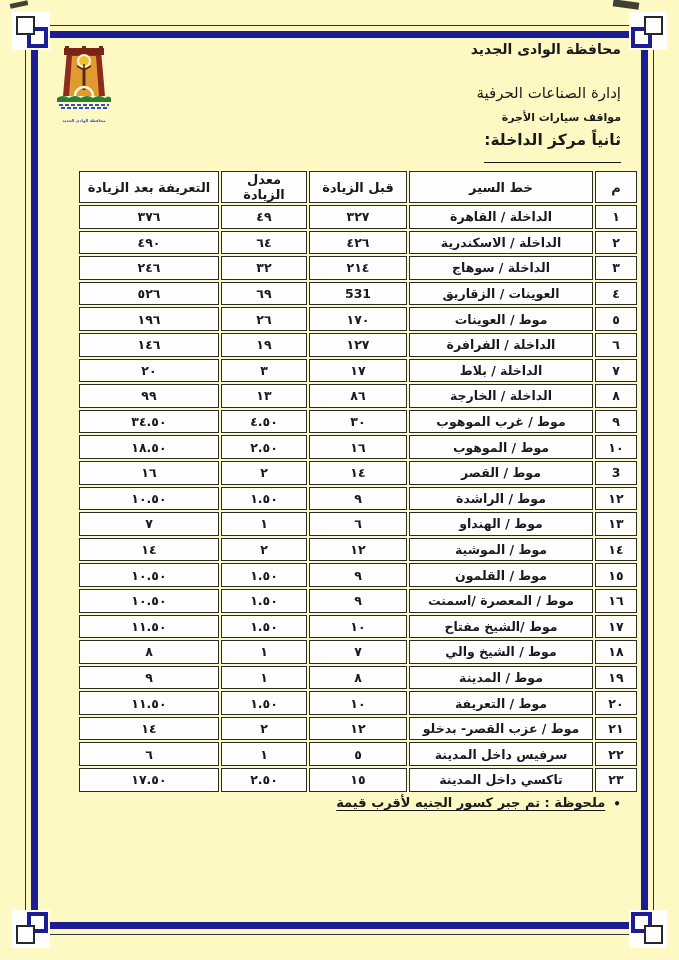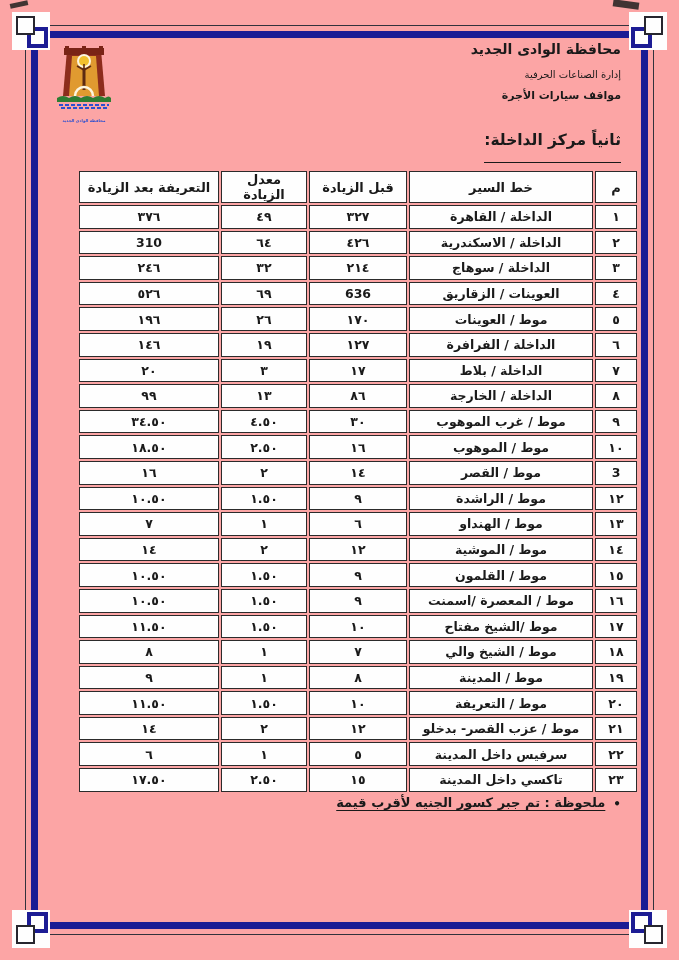--- a/index.html
+++ b/index.html
@@ -1,19 +1,19 @@
 <!DOCTYPE html>
 <html lang="ar"><head>
 <meta charset="utf-8">
 <style>
   html,body{margin:0;padding:0;background:#e8e8e8;}
   .page{
     position:relative;
     width:679px;height:960px;
-    background:#fca5a5;
+    background:#fef9c3;
     margin:0 auto;
     font-family:"DejaVu Sans",sans-serif;
     color:#1a1a1a;
     overflow:hidden;
     text-decoration:underline;
   }
   
   .frame-thin{
     position:absolute;top:25px;left:25px;right:25px;bottom:25px;
     border:1.5px solid #32323c;pointer-events:none;
@@ -37,21 +37,21 @@
   .corner.br{bottom:12px;right:12px;}
   .corner.br .sq-thin{bottom:4px;right:4px;}
   .corner.br .sq-navy{bottom:15px;right:15px;}
   .artifact{position:absolute;background:#20201f;opacity:.85;}
   .artifact.a1{left:10px;top:2px;width:18px;height:5px;transform:rotate(-12deg);}
   .artifact.a2{right:40px;top:1px;width:26px;height:7px;transform:rotate(8deg);}
   
   .logo{position:absolute;left:55px;top:44px;width:58px;height:70px;}
   .hdr{position:absolute;right:58px;top:42px;width:320px;text-align:right;direction:rtl;}
   .hdr .gov{font-size:14px;font-weight:bold;line-height:1.1;}
-  .hdr .dept{font-size:10px;margin-top:12px;line-height:1.1;}
+  .hdr .dept{font-size:15px;margin-top:28px;line-height:1.1;}
   .hdr .sub{font-size:11px;font-weight:bold;margin-top:10px;line-height:1.1;}
   .section-title{
     position:absolute;right:58px;top:131px;direction:rtl;
     font-size:15.5px;font-weight:bold;
     border-bottom:1.8px solid #1a1a1a;padding-bottom:13px;
   }
   
   table.fares{
     position:absolute;top:169px;left:77px;
     direction:rtl;
@@ -156,33 +156,33 @@
           <td class="c1">الداخلة / القاهرة</td>
           <td class="c2">٣٢٧</td>
           <td class="c3">٤٩</td>
           <td class="c4">٣٧٦</td>
         </tr>
         <tr>
           <td class="c0">٢</td>
           <td class="c1">الداخلة / الاسكندرية</td>
           <td class="c2">٤٢٦</td>
           <td class="c3">٦٤</td>
-          <td class="c4">310</td>
+          <td class="c4">٤٩٠</td>
         </tr>
         <tr>
           <td class="c0">٣</td>
           <td class="c1">الداخلة / سوهاج</td>
           <td class="c2">٢١٤</td>
           <td class="c3">٣٢</td>
           <td class="c4">٢٤٦</td>
         </tr>
         <tr>
           <td class="c0">٤</td>
           <td class="c1">العوينات / الزقاريق</td>
-          <td class="c2">636</td>
+          <td class="c2">531</td>
           <td class="c3">٦٩</td>
           <td class="c4">٥٢٦</td>
         </tr>
         <tr>
           <td class="c0">٥</td>
           <td class="c1">موط / العوينات</td>
           <td class="c2">١٧٠</td>
           <td class="c3">٢٦</td>
           <td class="c4">١٩٦</td>
         </tr>

